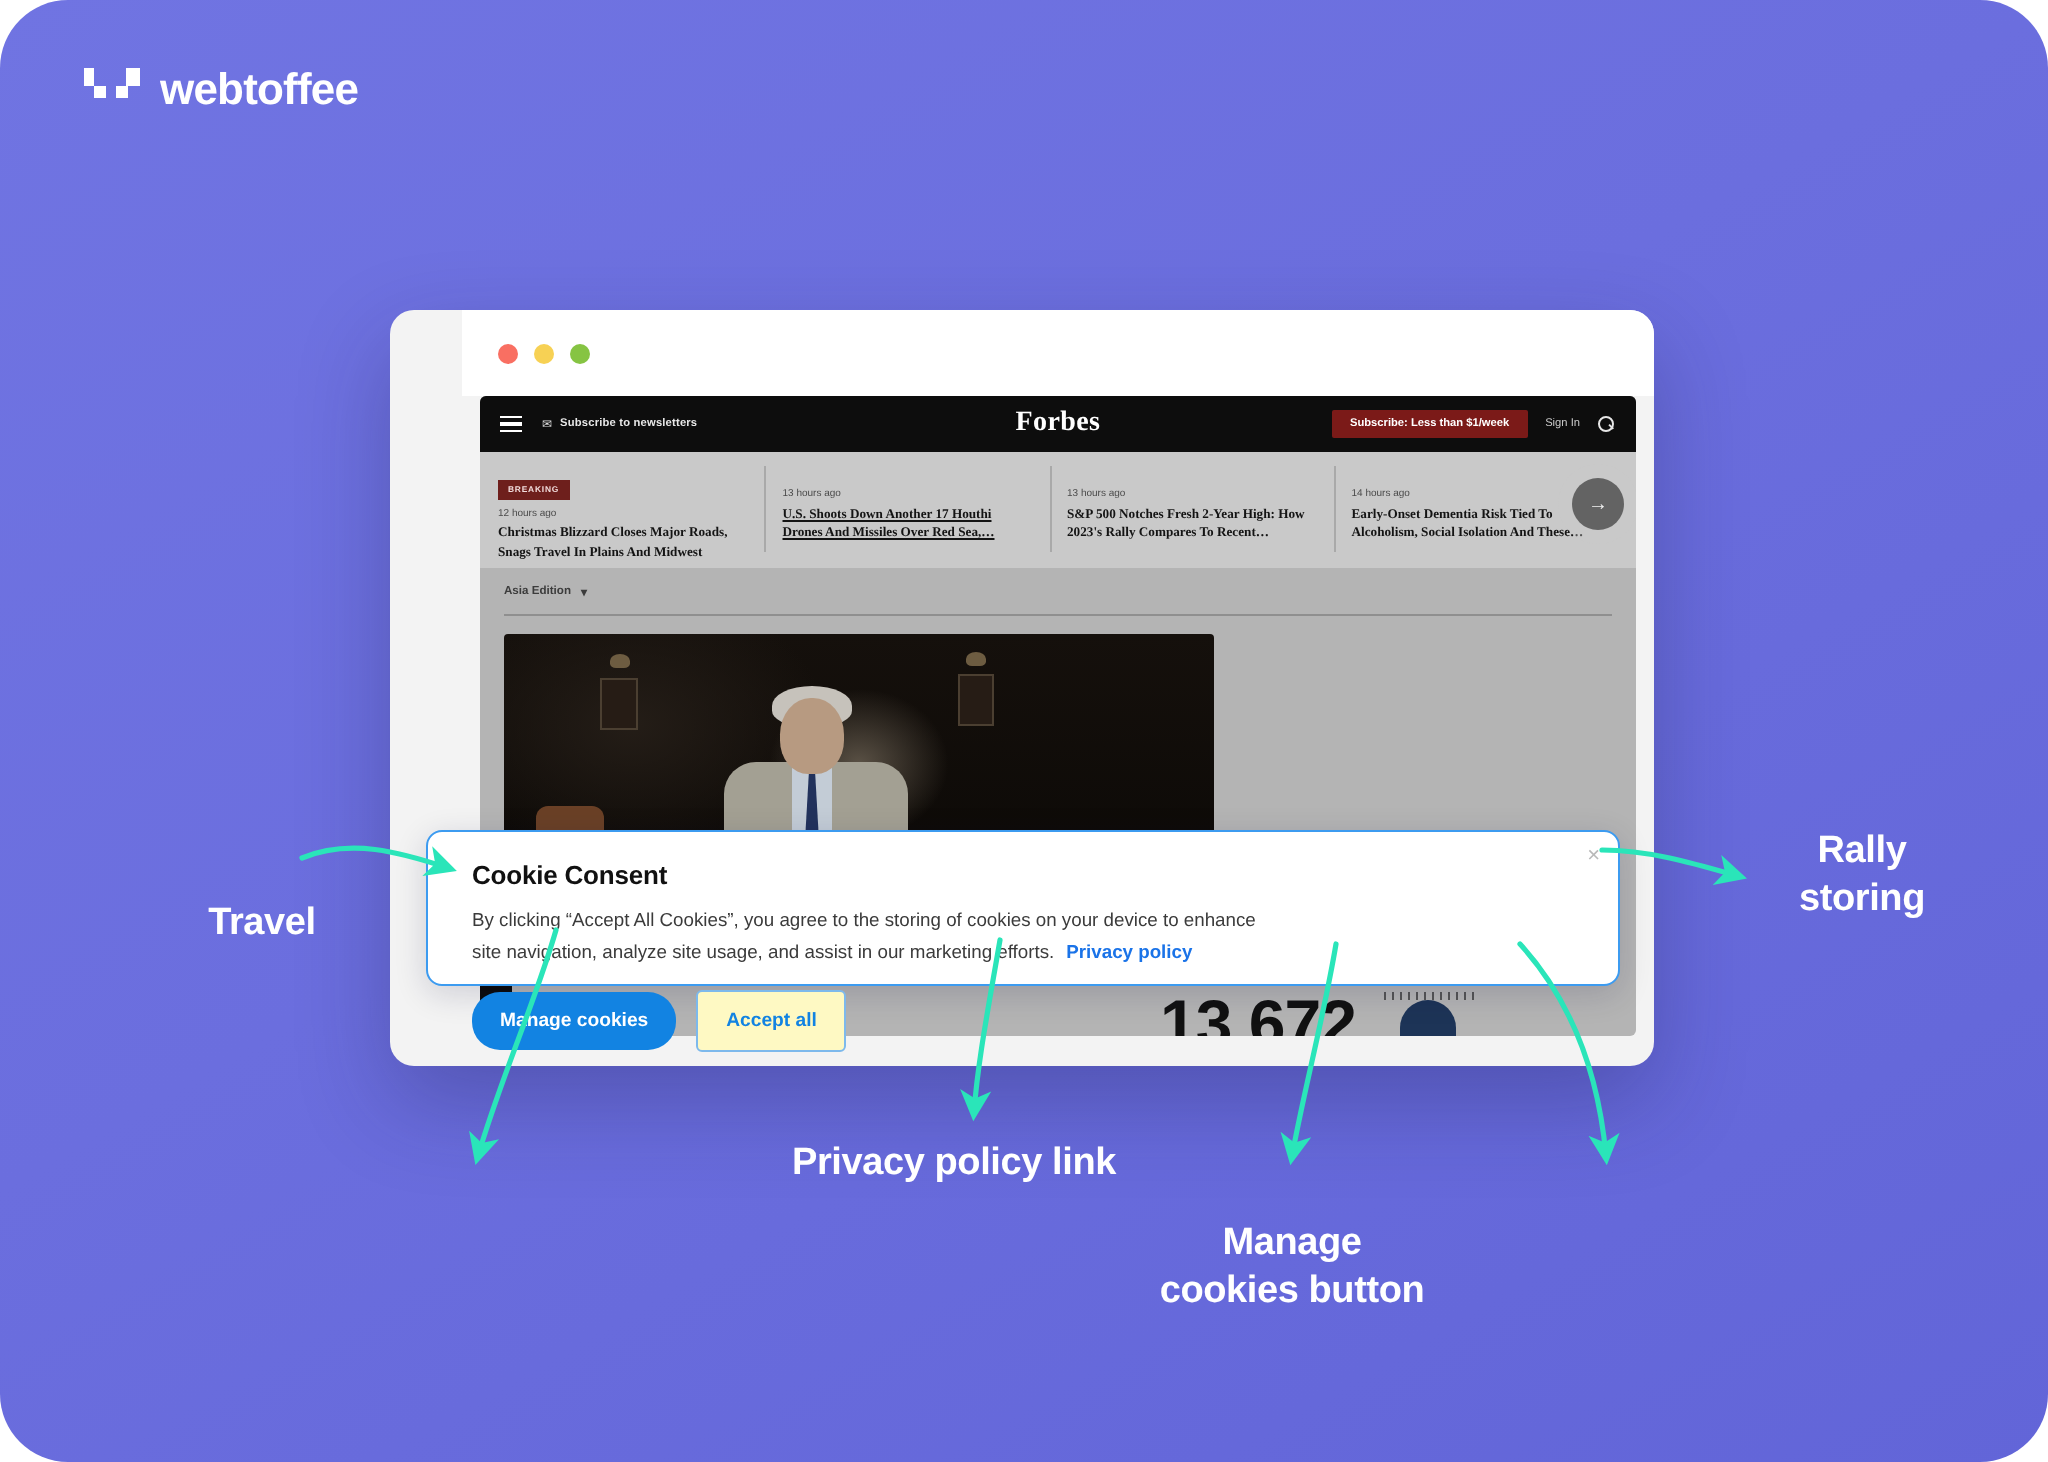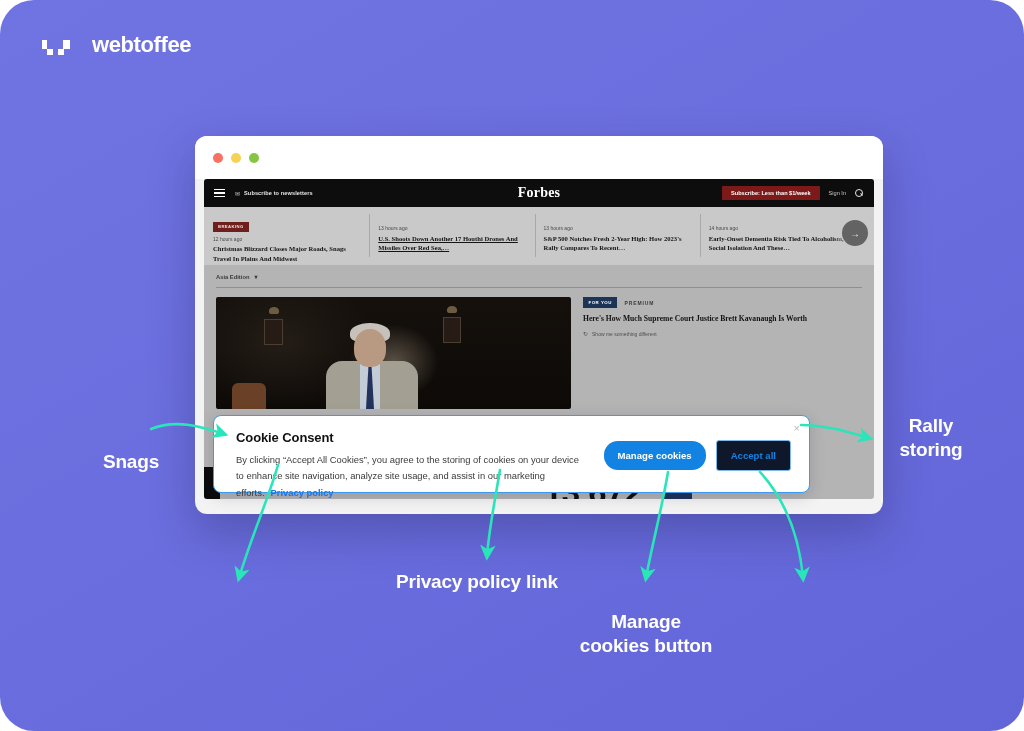--- a/index.html
+++ b/index.html
@@ -13,42 +13,43 @@
     position: relative;
     width: 1024px; height: 731px;
     border-radius: 34px;
     overflow: hidden;
     background: linear-gradient(150deg, #7074e2 0%, #6b6ede 45%, #6265d8 100%);
   }
 
   
   #logo {
     position: absolute; left: 42px; top: 32px;
-    display: flex; align-items: flex-end; gap: 20px;
+    display: flex; align-items: flex-start; gap: 8px;
   }
   .logo-mark { position: relative; width: 30px; height: 20px; }
   .logo-mark i {
     position: absolute; display: block; background: #ffffff;
   }
   .lm1 { left: 0px;  top: 2px;  width: 5px;  height: 9px; }
   .lm2 { left: 5px;  top: 11px; width: 6px;  height: 6px; }
   .lm3 { left: 16px; top: 11px; width: 6px;  height: 6px; }
   .lm4 { left: 21px; top: 2px;  width: 7px;  height: 9px; }
   .logo-text {
     color: #ffffff; font-size: 22px; font-weight: 700; letter-spacing: -0.4px;
   }
 
   
   #browser {
-    position: absolute; left: 195px; top: 136px;
-    width: 688px; height: 378px;
+    position: absolute; left: 195px; top: 155px;
+    width: 632px; height: 378px;
     background: #f3f3f3;
     border-radius: 12px;
     box-shadow: 0 18px 46px rgba(30,30,80,0.30);
     overflow: hidden;
+    padding-left: 36px;
   }
   #titlebar {
     height: 43px; background: #ffffff;
     display: flex; align-items: center; padding-left: 18px; gap: 8px;
   }
   .dot { width: 10px; height: 10px; border-radius: 50%; }
   .dot.red { background: #f96f62; }
   .dot.yellow { background: #f7d154; }
   .dot.green { background: #86c443; }
 
@@ -222,42 +223,42 @@
 
   
   #cookie-banner {
     position: absolute; left: 213px; top: 415px;
     width: 597px; height: 78px;
     background: #ffffff;
     border: 1.6px solid #3c9bf0;
     border-radius: 8px;
     box-shadow: 0 4px 16px rgba(20,20,60,0.16);
     padding: 14px 18px 0 22px;
-    display: flex; align-items: flex-start;
+    display: flex; align-items: flex-start; flex-direction: column;
   }
   #cookie-text { flex: 1; padding-right: 16px; }
   #cookie-title {
     font-size: 13px; font-weight: 700; color: #111111;
     margin-bottom: 7px; letter-spacing: -0.1px;
   }
   #cookie-message {
     font-size: 9.4px; color: #3b3b3b; line-height: 1.75; max-width: 392px;
   }
   #privacy-link {
     color: #1a73e8; font-weight: 700; text-decoration: none; margin-left: 6px;
   }
   #cookie-actions { display: flex; align-items: center; gap: 10px; padding-top: 10px; }
   #manage-btn {
     background: #1283e2; color: #ffffff;
     font-size: 9.6px; font-weight: 700;
     padding: 9px 14px; border: none; border-radius: 14px; cursor: pointer;
     white-space: nowrap;
   }
   #accept-btn {
-    background: #0f172a; color: #1283e2;
+    background: #fef9c3; color: #1283e2;
     font-size: 9.6px; font-weight: 700;
     padding: 9px 14px; border: 1.4px solid #7db9ec; border-radius: 3px; cursor: pointer;
     white-space: nowrap;
   }
   #close-btn {
     position: absolute; right: 9px; top: 6px;
     color: #b9b9b9; font-size: 11px; background: none; border: none; cursor: pointer;
   }
 
   
@@ -354,31 +355,20 @@
           <span class="chair"></span>
           <span class="figure">
             <span class="fig-body"></span>
             <span class="fig-shirt"></span>
             <span class="fig-tie"></span>
             <span class="fig-hair"></span>
             <span class="fig-head"></span>
           </span>
         </div>
         <div id="right-col">
-          <div class="prem-card">
-            <div class="prem-tags">
-              <span class="foryou">FOR YOU</span>
-              <span class="premium">PREMIUM</span>
-            </div>
-            <div class="prem-title">Here's How Much Supreme Court Justice Brett Kavanaugh Is Worth</div>
-            <div class="prem-alt">
-              <span class="refresh-ic">↻</span>
-              <span>Show me something different</span>
-            </div>
-          </div>
         </div>
       </div>
 
       <span class="left-dark-block"></span>
       <div class="big-number">13,672</div>
       <div class="side-thumb">
         <span class="tick"></span>
           <span class="arc"></span>
       </div>
     </div>
@@ -407,21 +397,21 @@
     <g fill="none" stroke="#2ae5b9" stroke-width="2.6" marker-end="url(#ah)" stroke-linecap="round">
       <path d="M151,429 C175,419 200,426 224,434"></path>
       <path d="M278,465 C268,500 250,540 239,578"></path>
       <path d="M500,470 C494,505 489,530 487,556"></path>
       <path d="M668,472 C662,508 652,545 646,578"></path>
       <path name="a" d="M760,472 C790,505 800,545 803,578"></path>
       <path d="M801,425 C825,425 848,432 869,438"></path>
     </g>
   </svg>
 
-  <div class="anno" id="anno-title">Snags</div>
+  <div class="anno" id="anno-title">Travel</div>
   <div class="anno" id="anno-privacy">Privacy policy link</div>
   <div class="anno" id="anno-manage">
     <div>Manage</div>
     <div>cookies button</div>
   </div>
   <div class="anno" id="anno-close">
     <div>Rally</div>
     <div>storing</div>
   </div>
 </div>

